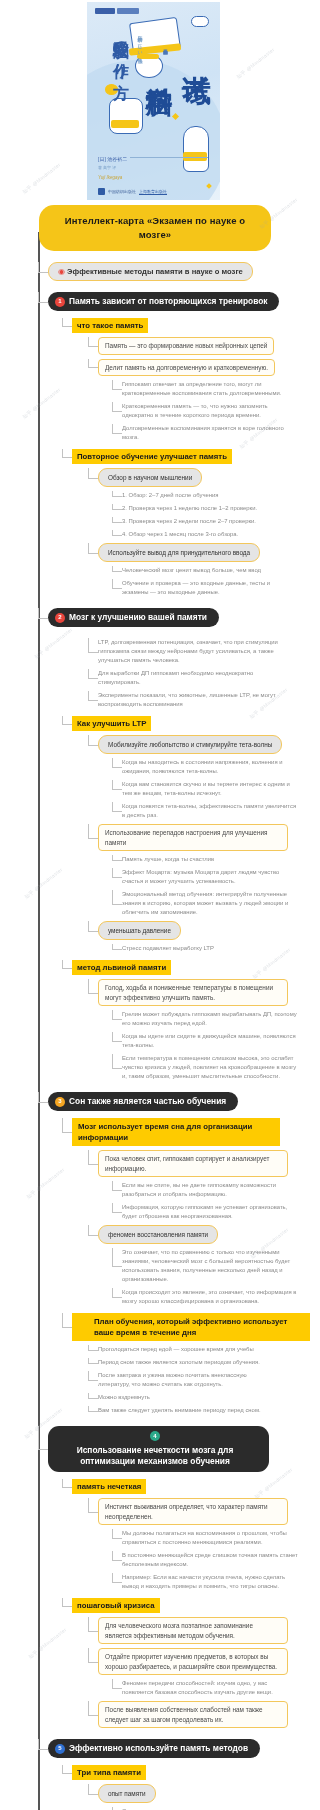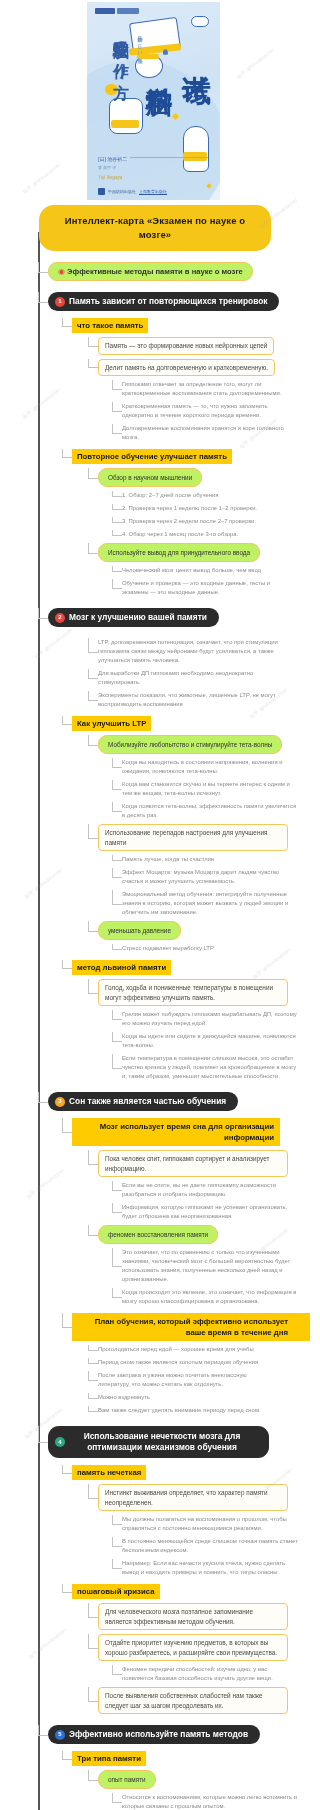--- a/index.html
+++ b/index.html
@@ -83,21 +83,21 @@
   }
   .lvl1.tall{padding:5px 14px 5px 7px;text-align:center;}
   .lvl1 .num{
     width:10px;height:10px;border-radius:50%;
     display:inline-flex;align-items:center;justify-content:center;
     font-size:6px;color:#fff;font-weight:700;flex:0 0 auto;
   }
   .lvl1 .lbl{display:block;text-align:center;}
 
   .pill-out{
-    display:inline-block;border:1px solid #f3c75b;background:#bef264;
+    display:inline-block;border:1px solid #f3c75b;background:#e5e5e5;
     border-radius:9px;padding:3px 9px;font-size:7.6px;color:#333;
     font-weight:600;line-height:11px;
   }
 
   .hl{
     display:inline-block;background:#fecb00;color:#1a1a1a;
     padding:2px 5px;font-size:7.8px;font-weight:700;line-height:11px;
   }
 
   .box{
@@ -105,21 +105,21 @@
     border-radius:4px;padding:3px 6px;font-size:6.4px;color:#4a4a4a;
     line-height:9.5px;
   }
 
   .leaf{
     font-size:5.9px;color:#8a8a8a;line-height:9px;
     display:block;
   }
 
   .ind1{margin-left:38px;}
-  .ind2{margin-left:62px;text-align:right;}
+  .ind2{margin-left:62px;}
   .ind3{margin-left:88px;}
   .ind4{margin-left:112px;}
 
   .gap{height:7px;}
   .gap-s{height:4px;}
   .gap-l{height:11px;}
 
   .node-line{display:flex;align-items:flex-start;}
   .elbow{
     flex:0 0 auto;width:10px;align-self:stretch;position:relative;
@@ -458,21 +458,21 @@
           </div>
           <div class="gap-s"></div>
           <div class="node-line ind3">
             <div class="elbow"></div>
             <div class="leaf" style="max-width: 182px;">Вам также следует уделять внимание периоду перед сном.</div>
           </div>
         </div>
         <div style="margin-top: 11px;">
           <div class="node-line ind1">
             <div class="elbow"></div>
-            <div class="lvl1 tall" style="max-width: 200px;">
+            <div class="lvl1 tall" style="max-width: 200px; flex-direction: column;">
               <span class="num" style="background:#2aa889">4</span>
               <span class="lbl">Использование нечеткости мозга для оптимизации механизмов обучения</span>
             </div>
           </div>
           <div class="gap"></div>
           <div class="node-line ind2">
             <div class="elbow"></div>
             <div class="hl">память нечеткая</div>
           </div>
           <div class="gap-s"></div>

